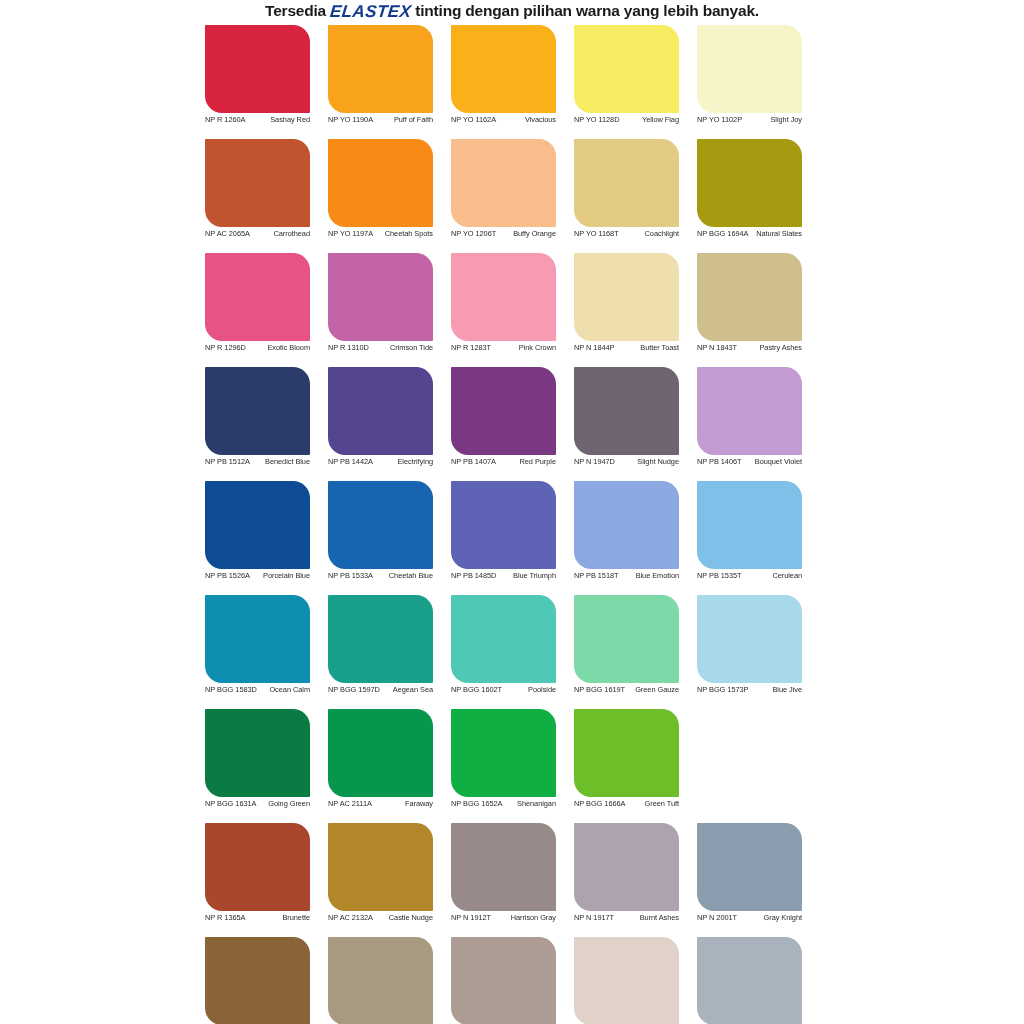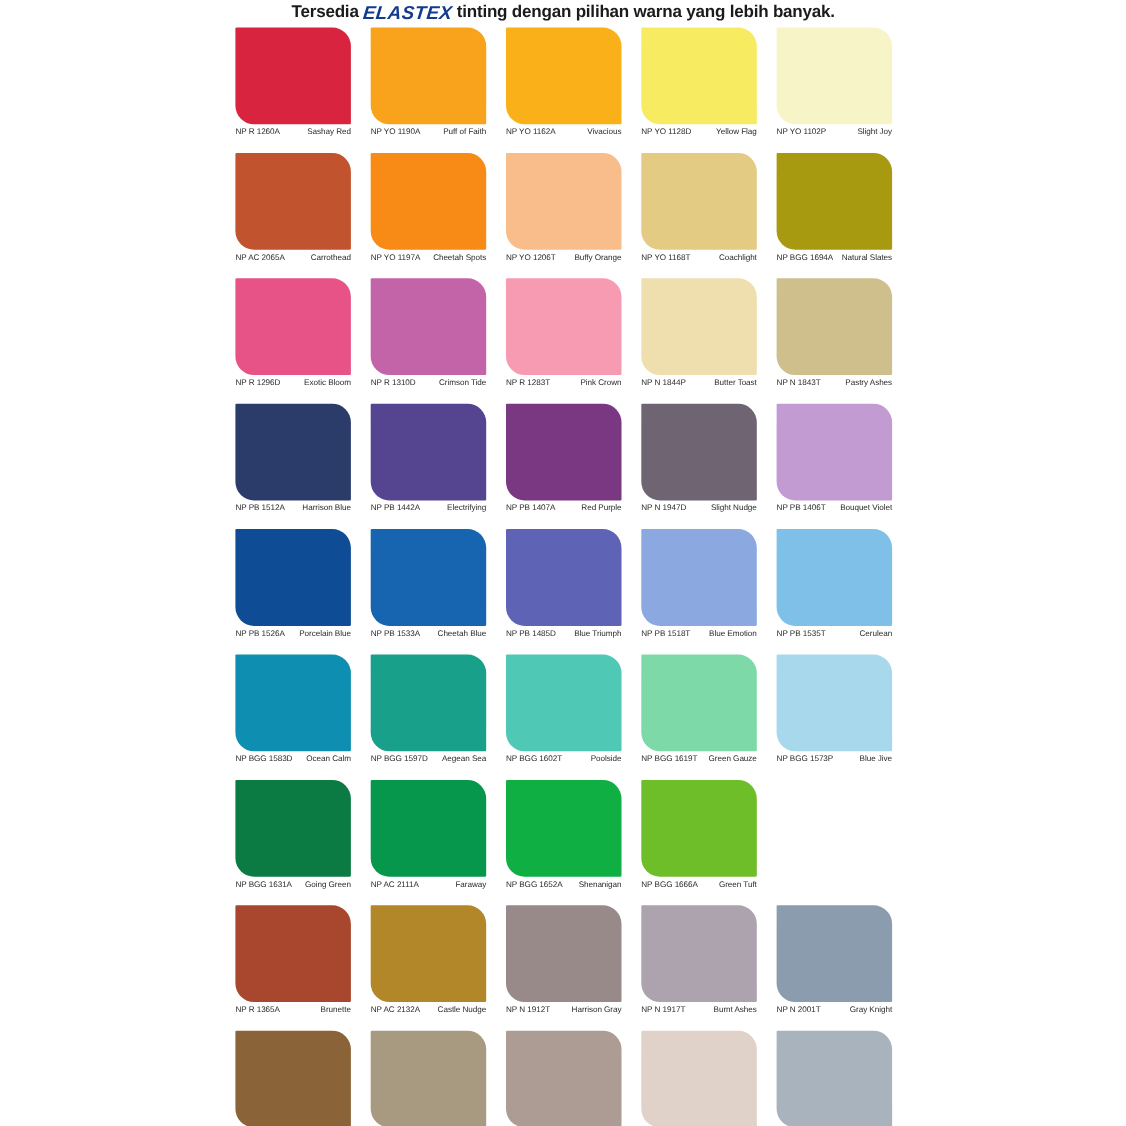--- a/index.html
+++ b/index.html
@@ -53,21 +53,21 @@
   .row {
     display: flex;
     width: 615px;
     height: 114px;
   }
   .cell {
     width: 123px;
     box-sizing: border-box;
     display: flex;
     flex-direction: column;
-    align-items: center;
+    align-items: flex-start;
   }
   .swatch {
     width: 105px;
     height: 88px;
     border-top-right-radius: 17px;
     border-bottom-left-radius: 17px;
     border-top-left-radius: 1px;
     border-bottom-right-radius: 1px;
   }
   .caption {
@@ -211,21 +211,21 @@
           <span class="code">NP N 1843T</span>
           <span class="cname">Pastry Ashes</span>
         </div>
       </div>
     </div>
     <div class="row">
       <div class="cell">
         <div class="swatch" style="background: rgb(43, 60, 107);"></div>
         <div class="caption">
           <span class="code">NP PB 1512A</span>
-          <span class="cname">Harrison Blue</span>
+          <span class="cname">Benedict Blue</span>
         </div>
       </div>
       <div class="cell">
         <div class="swatch" style="background: rgb(85, 69, 145);"></div>
         <div class="caption">
           <span class="code">NP PB 1442A</span>
           <span class="cname">Electrifying</span>
         </div>
       </div>
       <div class="cell">

